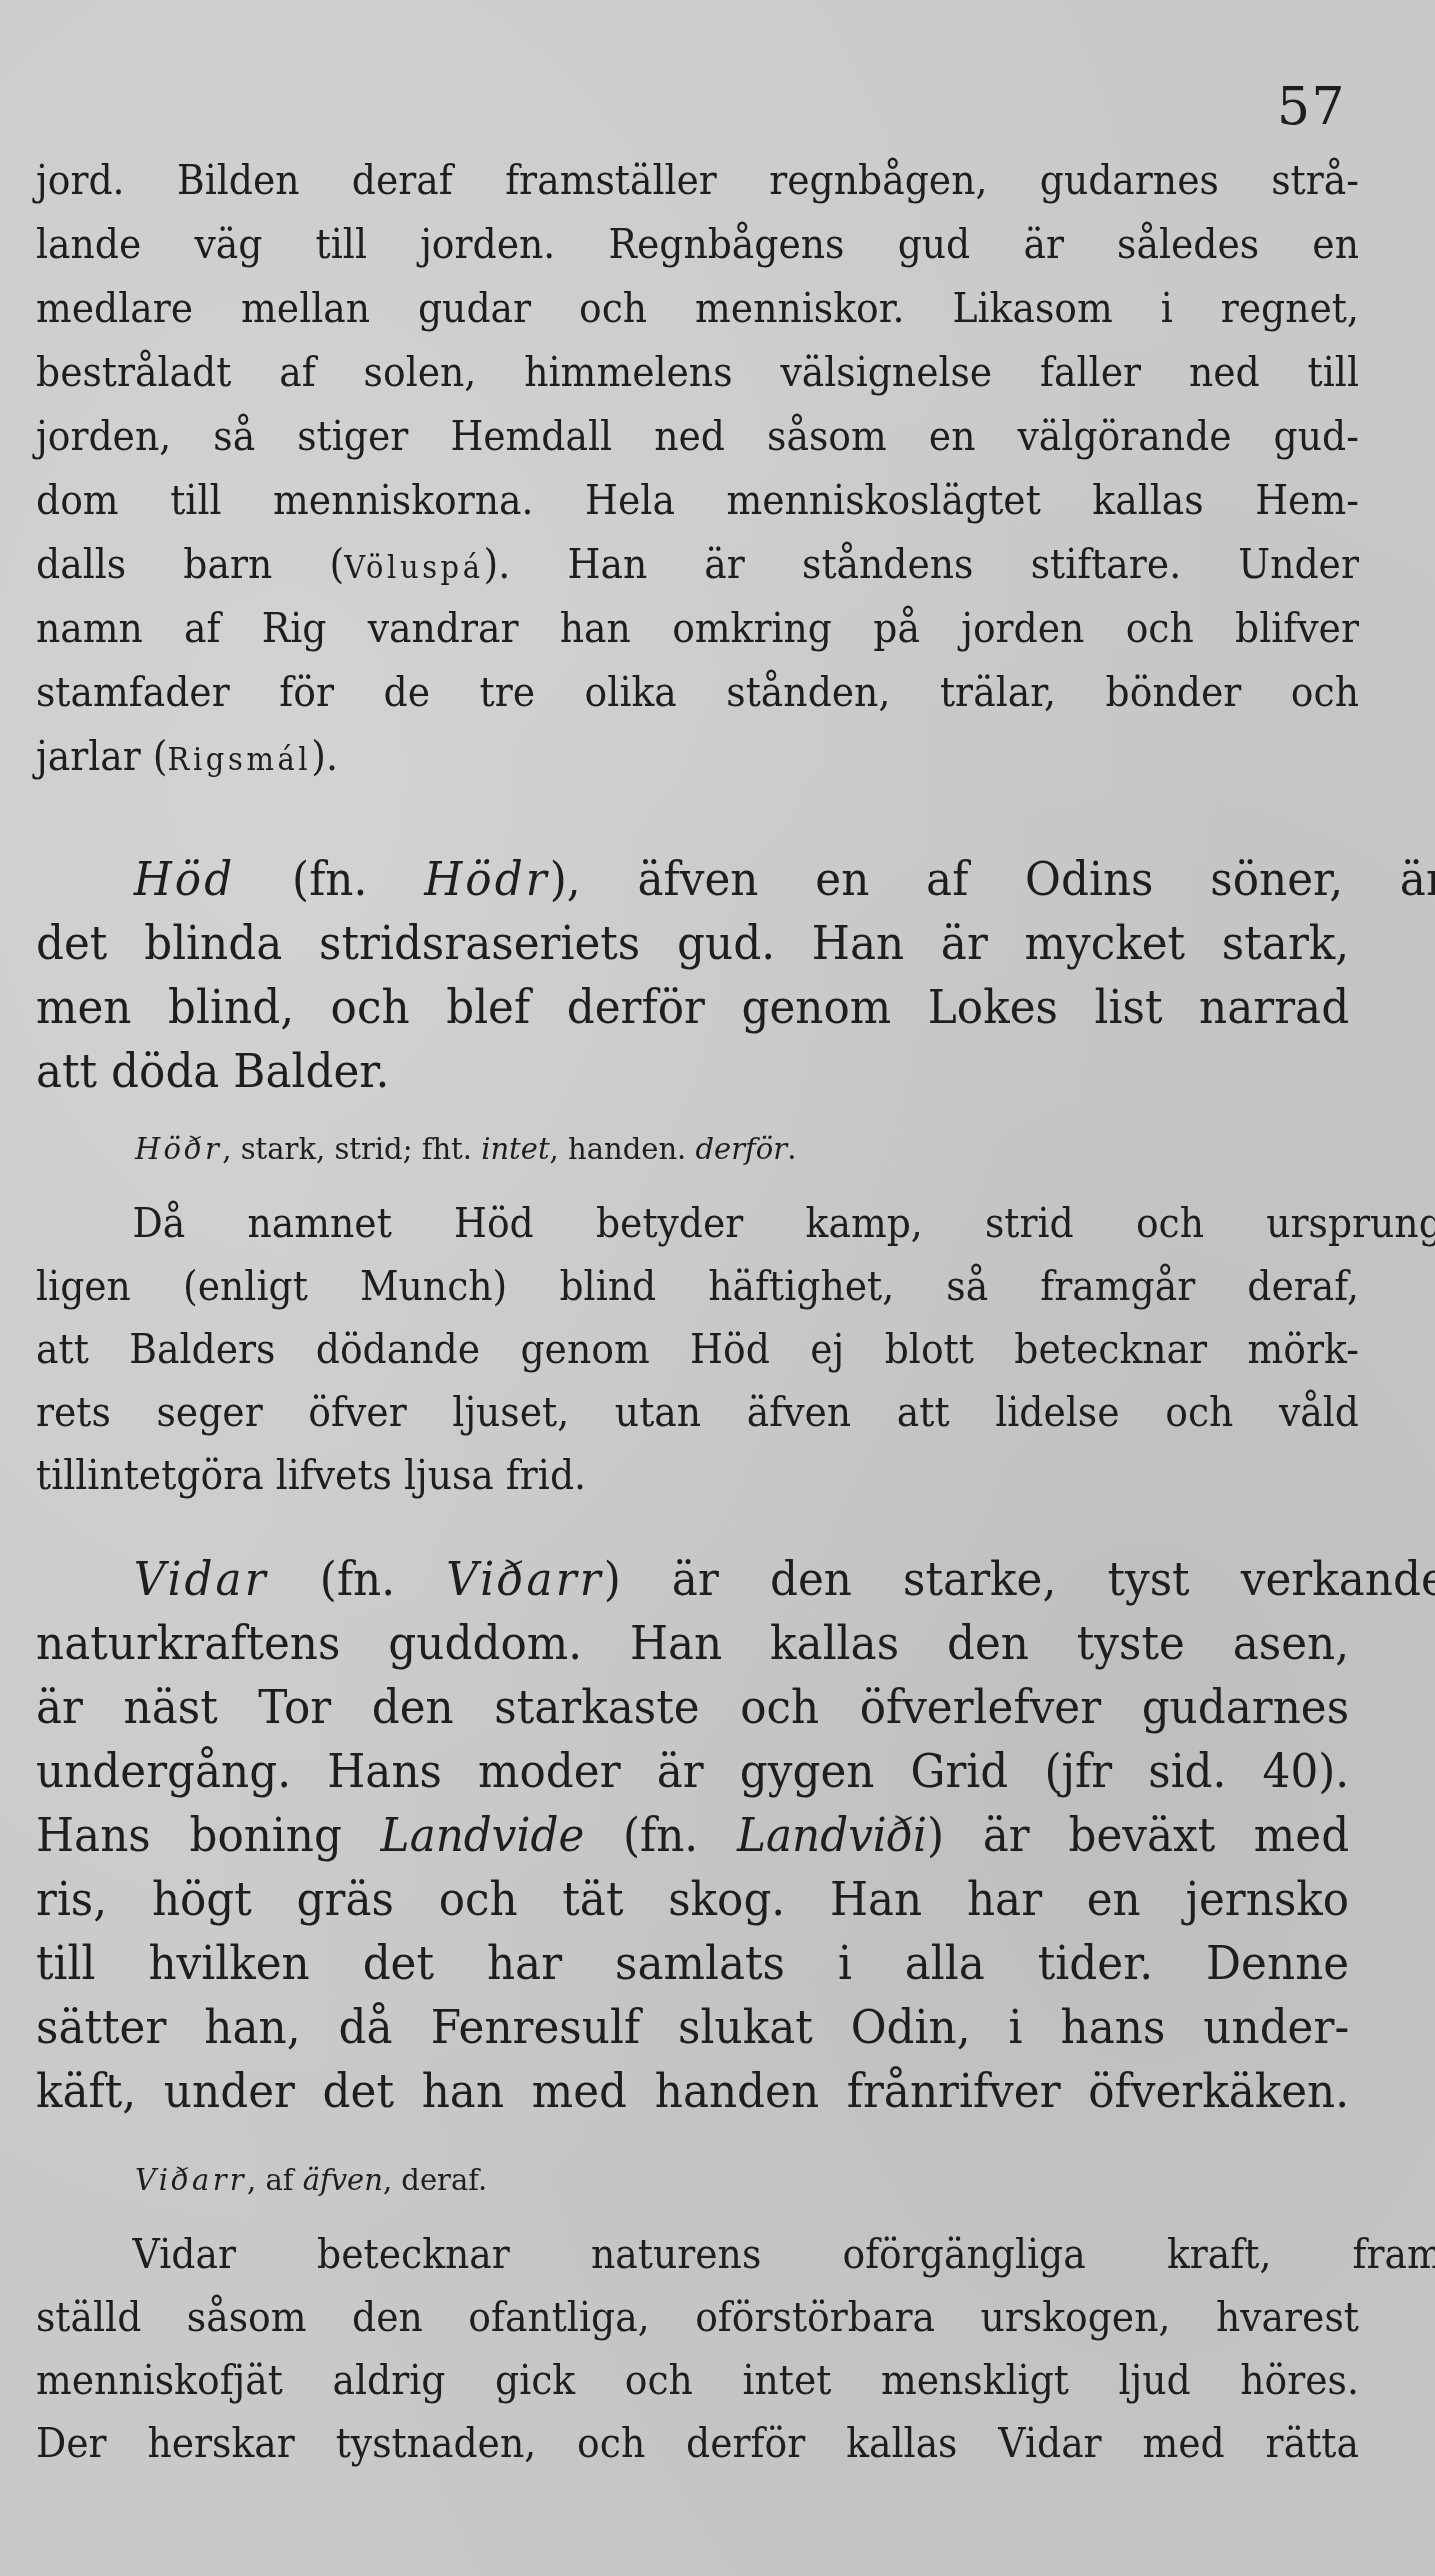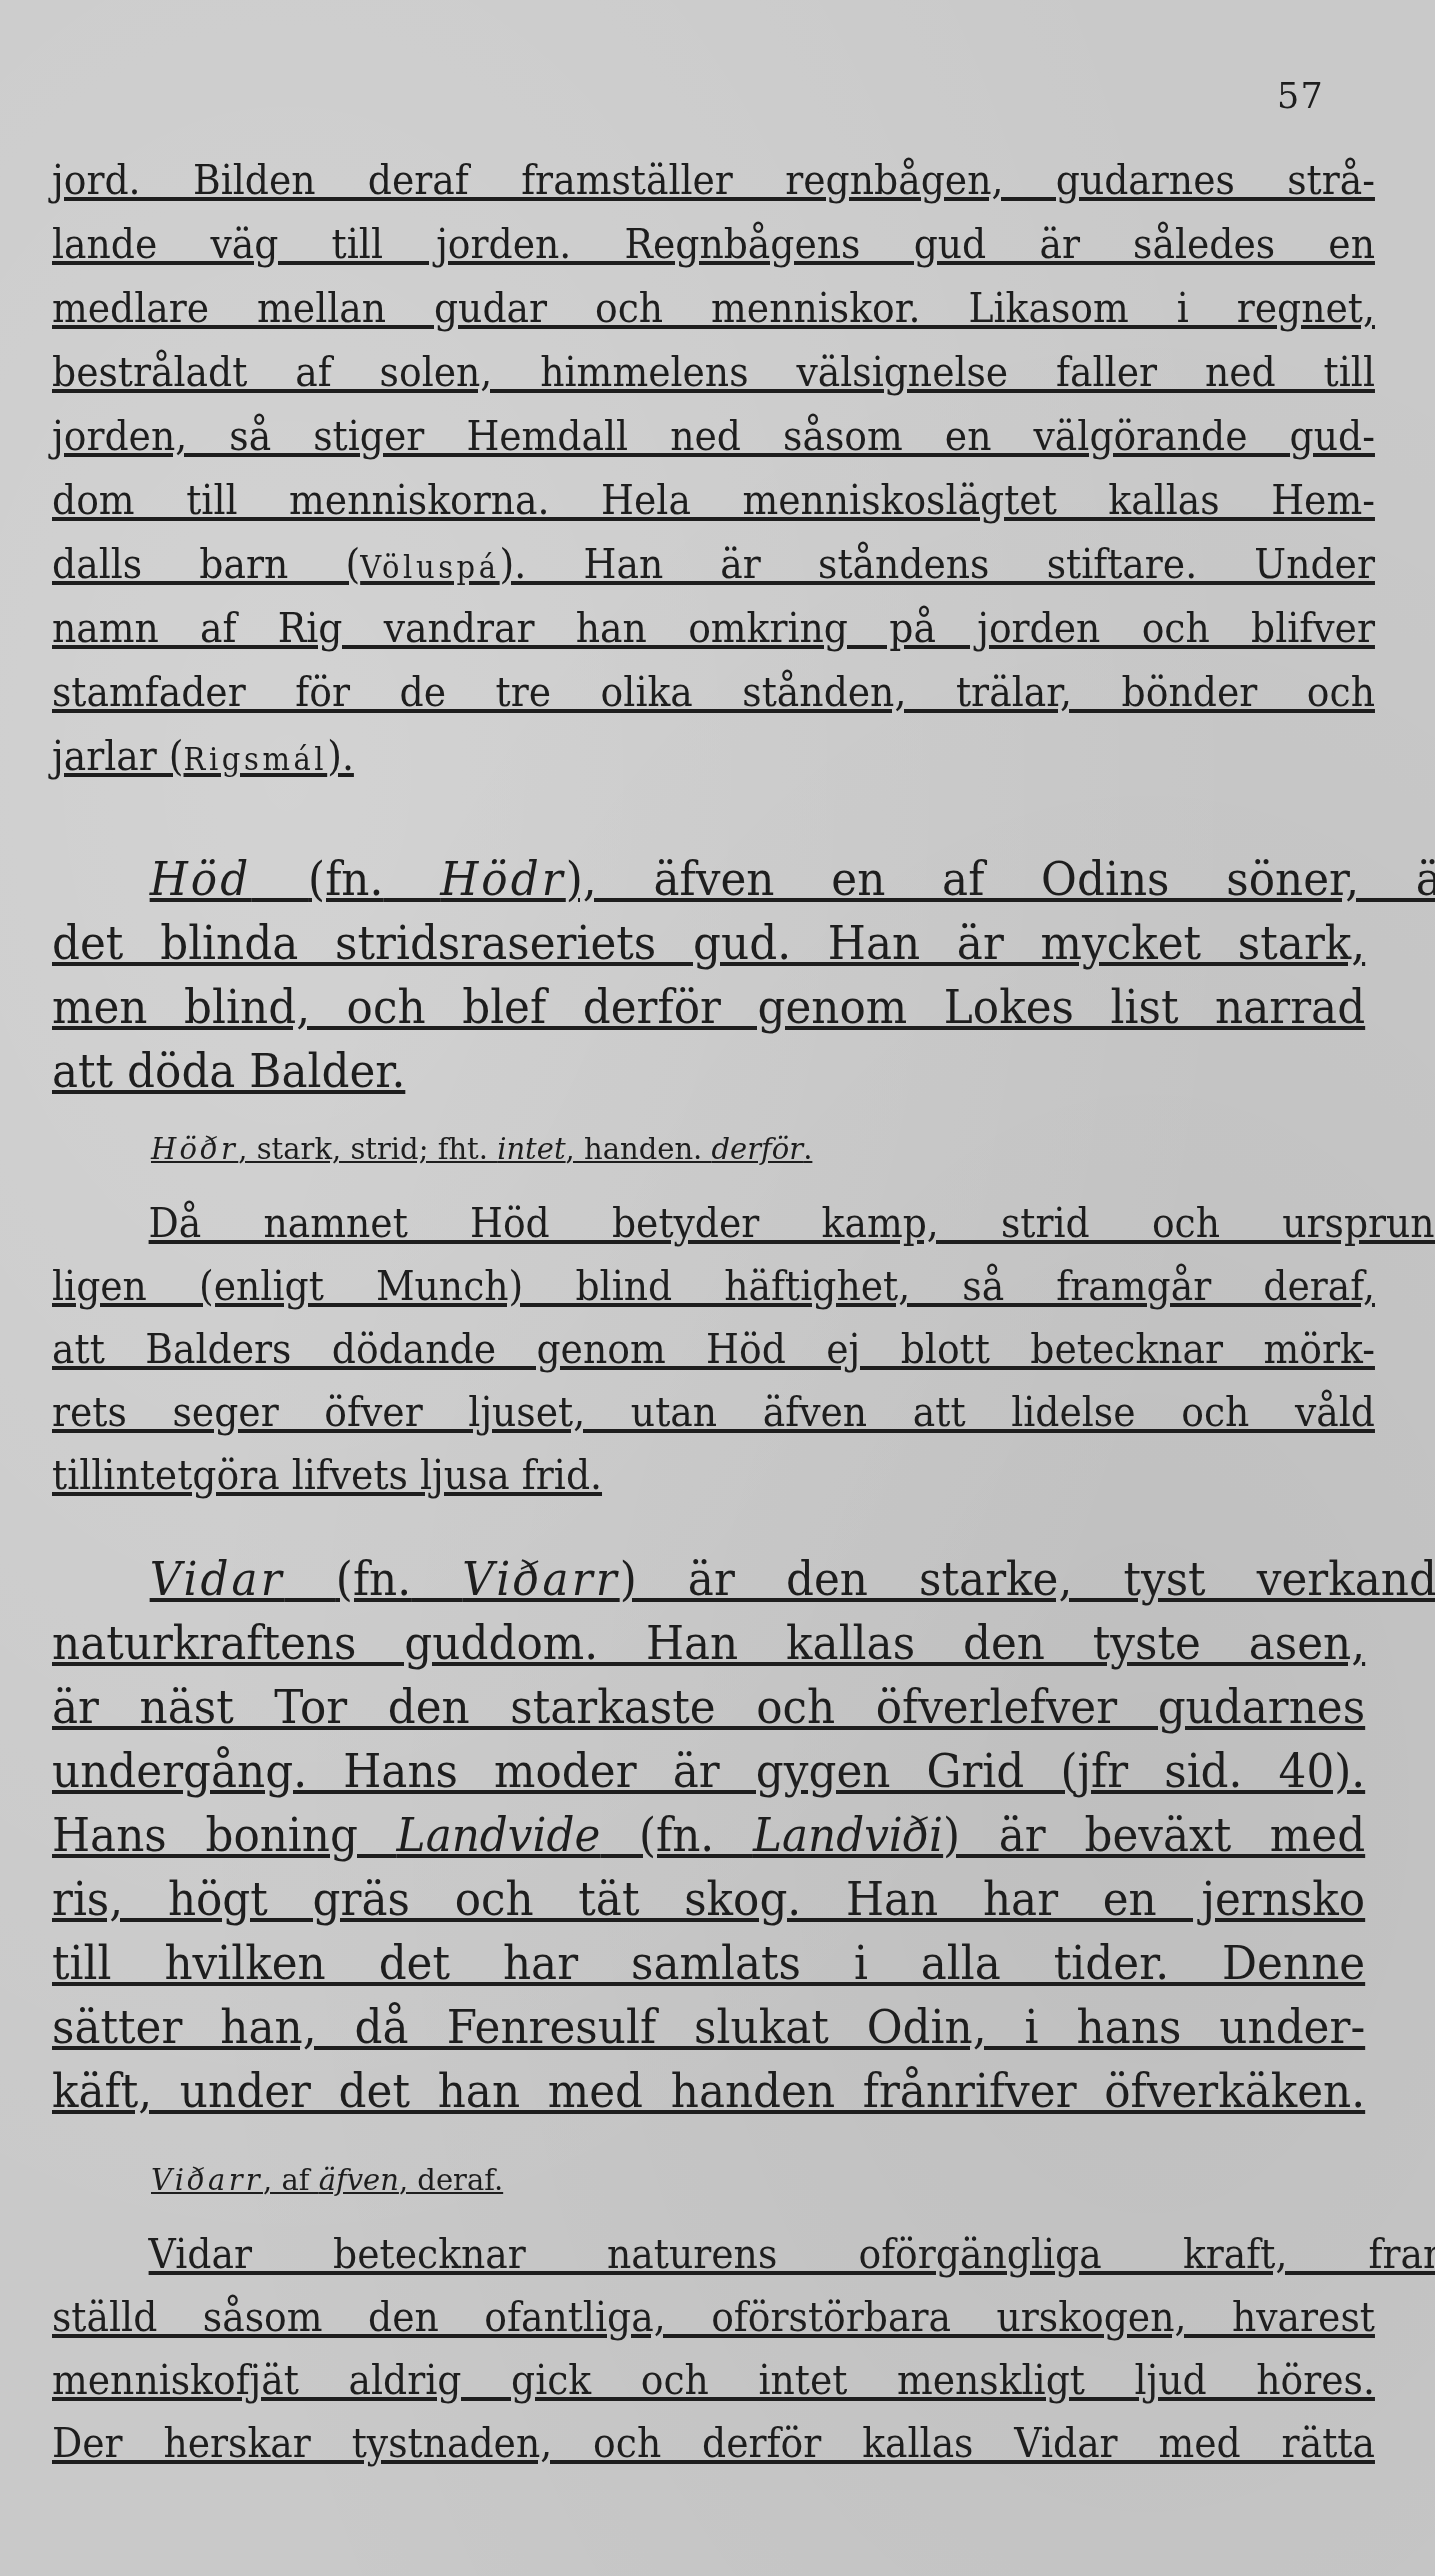--- a/index.html
+++ b/index.html
@@ -18,24 +18,24 @@
     .page {
       position: absolute;
       left: 36px;
       top: 0;
       width: 1314px;
     }
     .page-number {
       position: absolute;
       left: 1241px;
       top: 76px;
-      font-size: 35px;
+      font-size: 52px;
       letter-spacing: 1.3px;
     }
-    .block { position: absolute; left: 16px; width: 1314px; text-decoration: underline; }
+    .block { position: absolute; left: 0; width: 1314px; }
     .line {
       display: block;
       white-space: nowrap;
       text-align: justify;
       text-align-last: justify;
     }
     .line.last { text-align-last: left; }
     
     .small-para .line {
       font-size: 41px;

